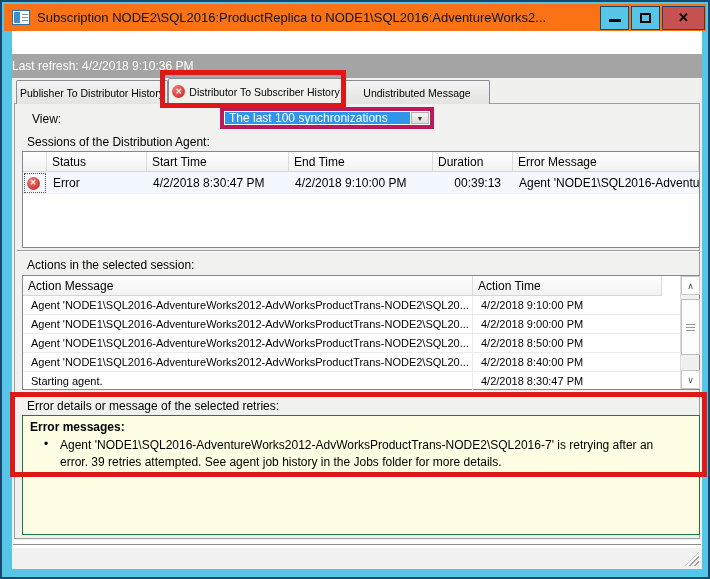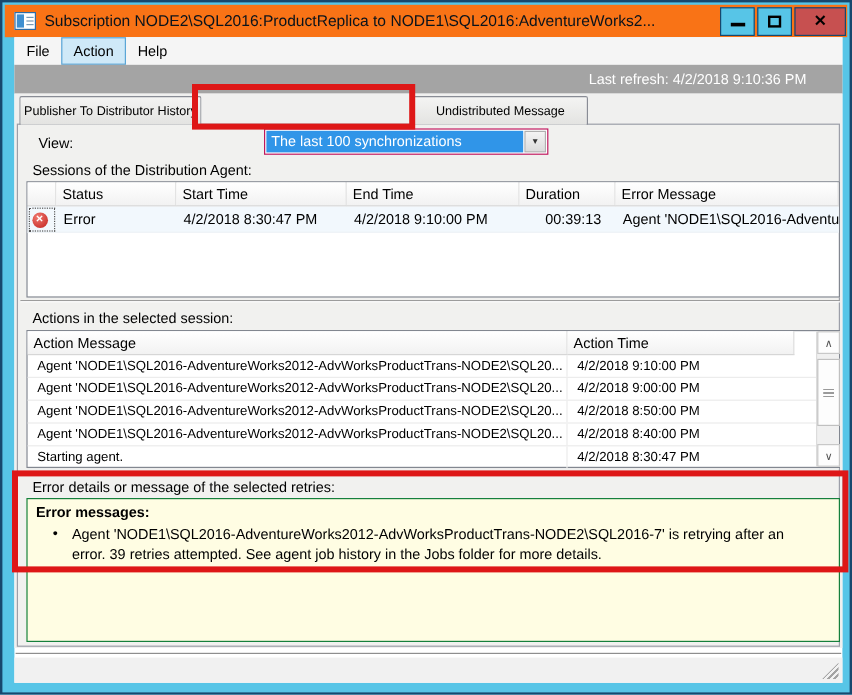--- a/index.html
+++ b/index.html
@@ -26,41 +26,41 @@
   .glyph-max{width:11px;height:10px;border:2px solid #000}
   .glyph-close::after{content:"✕";font-weight:bold;font-size:13px;color:#000}
 
   
   .inner{position:absolute;left:10px;top:29px;width:690px;height:538px;background:#fff}
   .menubar{position:absolute;left:10px;top:29px;width:690px;height:23px;background:#f5f5f5;
            display:flex;align-items:stretch}
   .menu-item{padding:0 9px;display:flex;align-items:center;border:1px solid transparent}
   .menu-item.active{background:#cfe9f8;border:1px solid #5ba6d6}
   .refreshbar{position:absolute;left:10px;top:52px;width:690px;height:24px;background:#a4a4a4;
-              color:#fff;display:flex;align-items:center;justify-content:flex-end;padding-right:30px}
+              color:#fff;display:flex;align-items:center;padding-right:12px}
 
   
   .dialog-body{position:absolute;left:10px;top:76px;width:690px;height:462px;background:#f0f0ef}
   .tabpanel{position:absolute;left:12px;top:101px;width:686px;height:436px;background:#f1f1ef;
             border:1px solid #9c9fa8}
   .tab{position:absolute;display:flex;align-items:center;justify-content:center;
        border:1px solid #898c95;border-bottom:none;border-radius:2px 2px 0 0;
        font-size:10.5px;white-space:nowrap;padding:0 2px;background:linear-gradient(#f4f4f3,#e3e3e1)}
   .tab-1{left:14px;top:78px;width:152px;height:24px;z-index:2}
   .tab-2{left:166px;top:76px;width:176px;height:26px;z-index:4;background:#f1f1ef}
   .tab-3{left:342px;top:78px;width:146px;height:24px;z-index:2}
   .err-icon{width:13px;height:13px;border-radius:50%;flex:0 0 auto;
             background:radial-gradient(circle at 35% 30%,#ef7a72,#c2201c);
             color:#fff;display:flex;align-items:center;justify-content:center;margin-right:4px}
   .err-icon::after{content:"✕";font-size:8px;font-weight:bold;line-height:1}
 
   
   .view-label{position:absolute;left:30px;top:110px}
-  .dropdown{position:absolute;left:218px;top:105px;width:237px;height:22px;
-            border:1px solid #be185d;background:#fff;display:flex}
+  .dropdown{position:absolute;left:218px;top:105px;width:214px;height:22px;
+            border:4px solid #be185d;background:#fff;display:flex}
   .dropdown-value{flex:1;margin:1px;background:#3095e8;color:#fff;display:flex;
                   align-items:center;padding-left:4px;white-space:nowrap;overflow:hidden}
   .dropdown-btn{width:18px;margin:1px 1px 1px 0;background:linear-gradient(#f4f4f4,#dcdcdc);
                 border:1px solid #b0b0b0;display:flex;align-items:center;justify-content:center}
   .dropdown-btn::after{content:"▼";font-size:7px;color:#333}
 
   
   .list{position:absolute;background:#fff;border:1px solid #828790}
   .thead{display:flex;height:20px}
   .th{background:linear-gradient(#ffffff,#f2f2f2);border-right:1px solid #dcdcdc;
@@ -142,35 +142,34 @@
           <span class="glyph-max"></span>
         </span>
       <span class="winbtn btn-close">
           <span class="glyph-close"></span>
         </span>
     </span>
   </div>
 
   <div class="inner"></div>
 
-  <div class="menubar">
-    <span class="menu-item">File</span>
-    <span class="menu-item active">Action</span>
-    <span class="menu-item">Help</span>
-  </div>
 
   <div class="refreshbar">
     <span>Last refresh: 4/2/2018 9:10:36 PM</span>
   </div>
 
   <div class="dialog-body"></div>
   <div class="tabpanel"></div>
 
   <div class="tab tab-1">
     <span>Publisher To Distributor History</span>
+  </div>
+  <div class="tab tab-2">
+    <span class="err-icon"></span>
+    <span>Distributor To Subscriber History</span>
   </div>
   <div class="tab tab-3">
     <span>Undistributed Message</span>
   </div>
 
   <span class="view-label">View:</span>
   <div class="dropdown">
     <span class="dropdown-value">The last 100 synchronizations</span>
     <span class="dropdown-btn"></span>
   </div>

